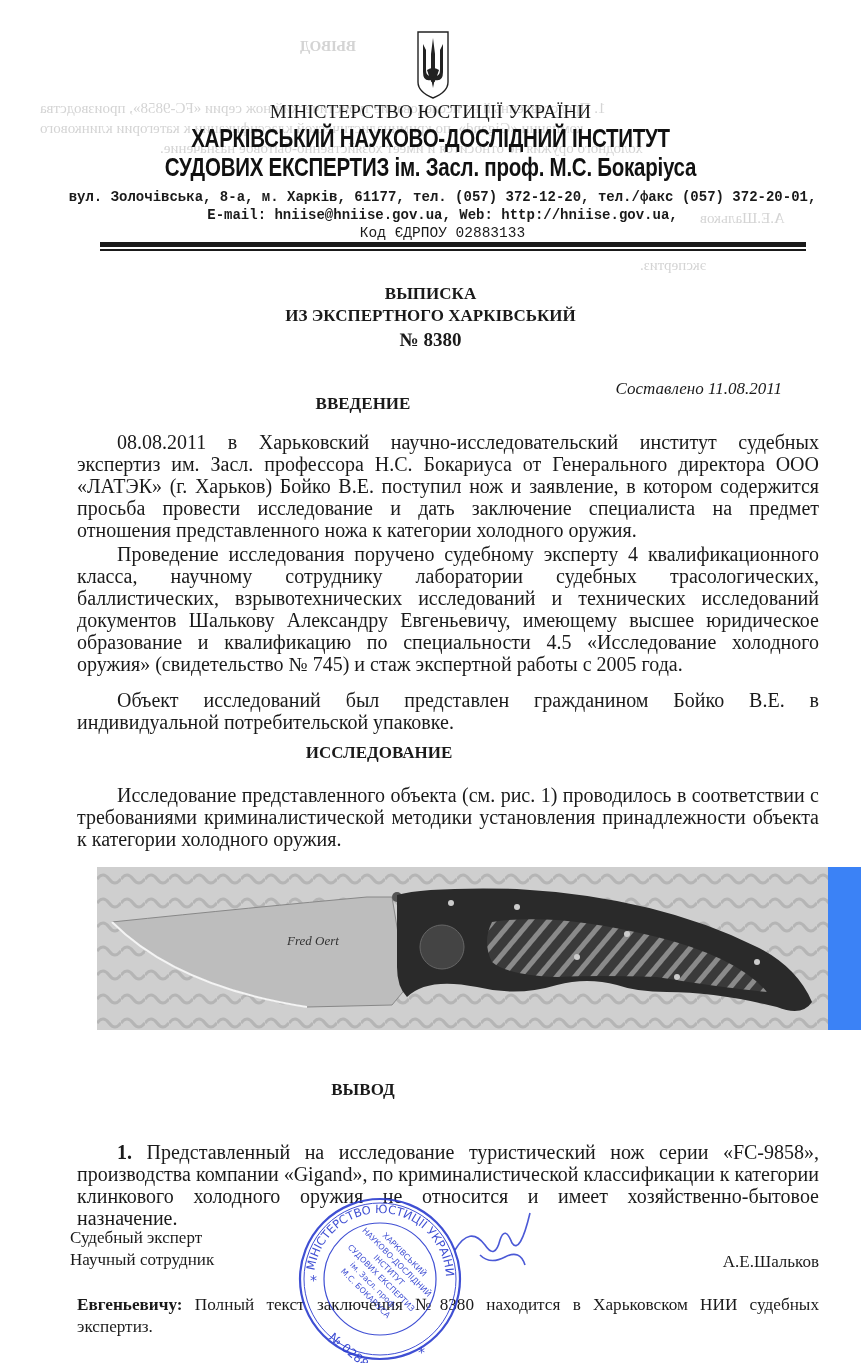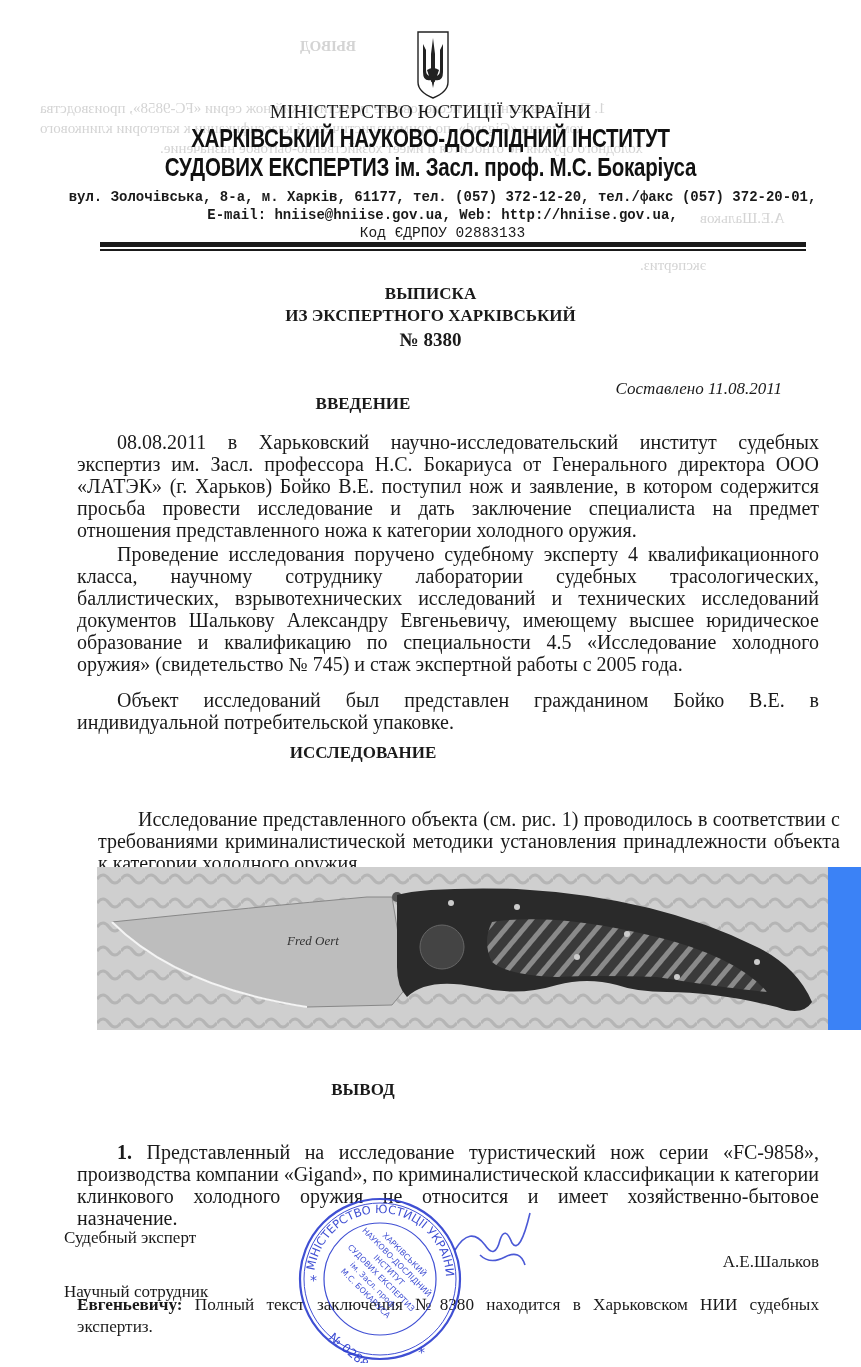--- a/index.html
+++ b/index.html
@@ -34,21 +34,21 @@
     .title.t3 { top: 329px; font-size: 19px; }
     .composed { position: absolute; right: 79px; top: 350px; font-style: italic; font-size: 17px; margin-top: 29px; }
 
     .section { position: absolute; left: 0; width: 726px; text-align: center; font-weight: bold; font-size: 17px; }
 
     .para { position: absolute; left: 77px; width: 742px; font-size: 20px; line-height: 22px; text-align: justify; text-indent: 40px; }
 
     .figure { position: absolute; left: 97px; top: 867px; width: 790px; height: 163px; overflow: hidden; background: #3b82f6; }
     .fig-caption { position: absolute; left: 0; width: 861px; top: 1046px; text-align: center; font-size: 17px; }
 
-    .sig { position: absolute; left: 64px; font-size: 17px; }
+    .sig { position: absolute; left: 70px; font-size: 17px; }
     .sig-name { position: absolute; right: 42px; top: 1252px; font-size: 17px; }
 
     .note { position: absolute; left: 77px; top: 1294px; width: 742px; font-size: 17.2px; line-height: 22px; text-align: justify; }
     .note b { font-weight: bold; }
 
     .stamp { position: absolute; left: 296px; top: 1195px; width: 168px; height: 168px; }
     .signature { position: absolute; left: 450px; top: 1205px; width: 90px; height: 70px; }
   </style>
 </head>
 <body>
@@ -83,22 +83,22 @@
   <div class="title t1">ВЫПИСКА</div>
   <div class="title t2">ИЗ ЭКСПЕРТНОГО ХАРКІВСЬКИЙ</div>
   <div class="title t3">№ 8380</div>
   <div class="composed">Составлено 11.08.2011</div>
 
   <div class="section" style="top:394px;">ВВЕДЕНИЕ</div>
   <div class="para" style="top:431px;">08.08.2011  в Харьковский научно-исследовательский институт судебных экспертиз им. Засл. профессора Н.С. Бокариуса от Генерального директора ООО «ЛАТЭК» (г. Харьков) Бойко В.Е. поступил нож и заявление, в котором содержится просьба провести исследование и дать заключение специалиста на предмет отношения представленного ножа к категории холодного оружия.</div>
   <div class="para" style="top:543px;">Проведение исследования поручено судебному эксперту 4 квалификационного класса, научному сотруднику лаборатории судебных трасологических, баллистических, взрывотехнических исследований и технических исследований документов Шалькову Александру Евгеньевичу, имеющему высшее юридическое образование и квалификацию по специальности 4.5 «Исследование холодного оружия» (свидетельство № 745) и стаж экспертной работы с 2005 года.</div>
   <div class="para" style="top:689px;">Объект исследований был представлен гражданином Бойко В.Е. в индивидуальной потребительской упаковке.</div>
 
-  <div class="section" style="top:743px;">ИССЛЕДОВАНИЕ</div>
-  <div class="para" style="top:808px;margin-left:21px;">Исследование представленного объекта (см. рис. 1) проводилось в соответствии с требованиями криминалистической методики установления принадлежности объекта к категории холодного оружия.</div>
+  <div class="section" style="top:743px;padding-left:16px;">ИССЛЕДОВАНИЕ</div>
+  <div class="para" style="top:784px;">Исследование представленного объекта (см. рис. 1) проводилось в соответствии с требованиями криминалистической методики установления принадлежности объекта к категории холодного оружия.</div>
 
   <div class="figure">
     <svg width="731" height="163" viewBox="0 0 731 163">
       <defs>
         <pattern id="bg" width="24" height="24" patternUnits="userSpaceOnUse">
           <rect width="24" height="24" fill="#cfcfcf"></rect>
           <path d="M0 12 Q6 4 12 12 T24 12" stroke="#b5b5b5" stroke-width="3" fill="none"></path>
         </pattern>
         <pattern id="grip" width="14" height="14" patternUnits="userSpaceOnUse" patternTransform="rotate(40)">
           <rect width="14" height="14" fill="#3a3a3a"></rect>
@@ -121,21 +121,21 @@
       <circle cx="530" cy="67" r="3" fill="#ccc"></circle>
       <circle cx="580" cy="110" r="3" fill="#ccc"></circle>
       <circle cx="660" cy="95" r="3" fill="#ccc"></circle>
     </svg>
   </div>
 
   <div class="section" style="top:1080px;">ВЫВОД</div>
   <div class="para" style="top:1141px;"><b>1.</b><span> Представленный на исследование туристический нож серии «FC-9858», производства компании «Gigand», по криминалистической классификации к категории клинкового холодного оружия не относится и имеет хозяйственно-бытовое назначение.</span></div>
 
   <div class="sig" style="top:1228px;">Судебный эксперт</div>
-  <div class="sig" style="top:1250px;margin-top:32px;">Научный сотрудник</div>
+  <div class="sig" style="top:1250px;">Научный сотрудник</div>
   <div class="sig-name">А.Е.Шальков</div>
 
   <div class="note"><b>Евгеньевичу:</b><span> Полный текст заключения №8380 находится в Харьковском НИИ судебных экспертиз.</span></div>
 
   <svg class="stamp" viewBox="0 0 168 168">
     <defs>
       <path id="outerArc" d="M84 84 m-66 0 a66 66 0 1 1 132 0 a66 66 0 1 1 -132 0"></path>
     </defs>
     <g fill="none" stroke="#2b3ccf" opacity="0.9">
       <circle cx="84" cy="84" r="80" stroke-width="2.2"></circle>

